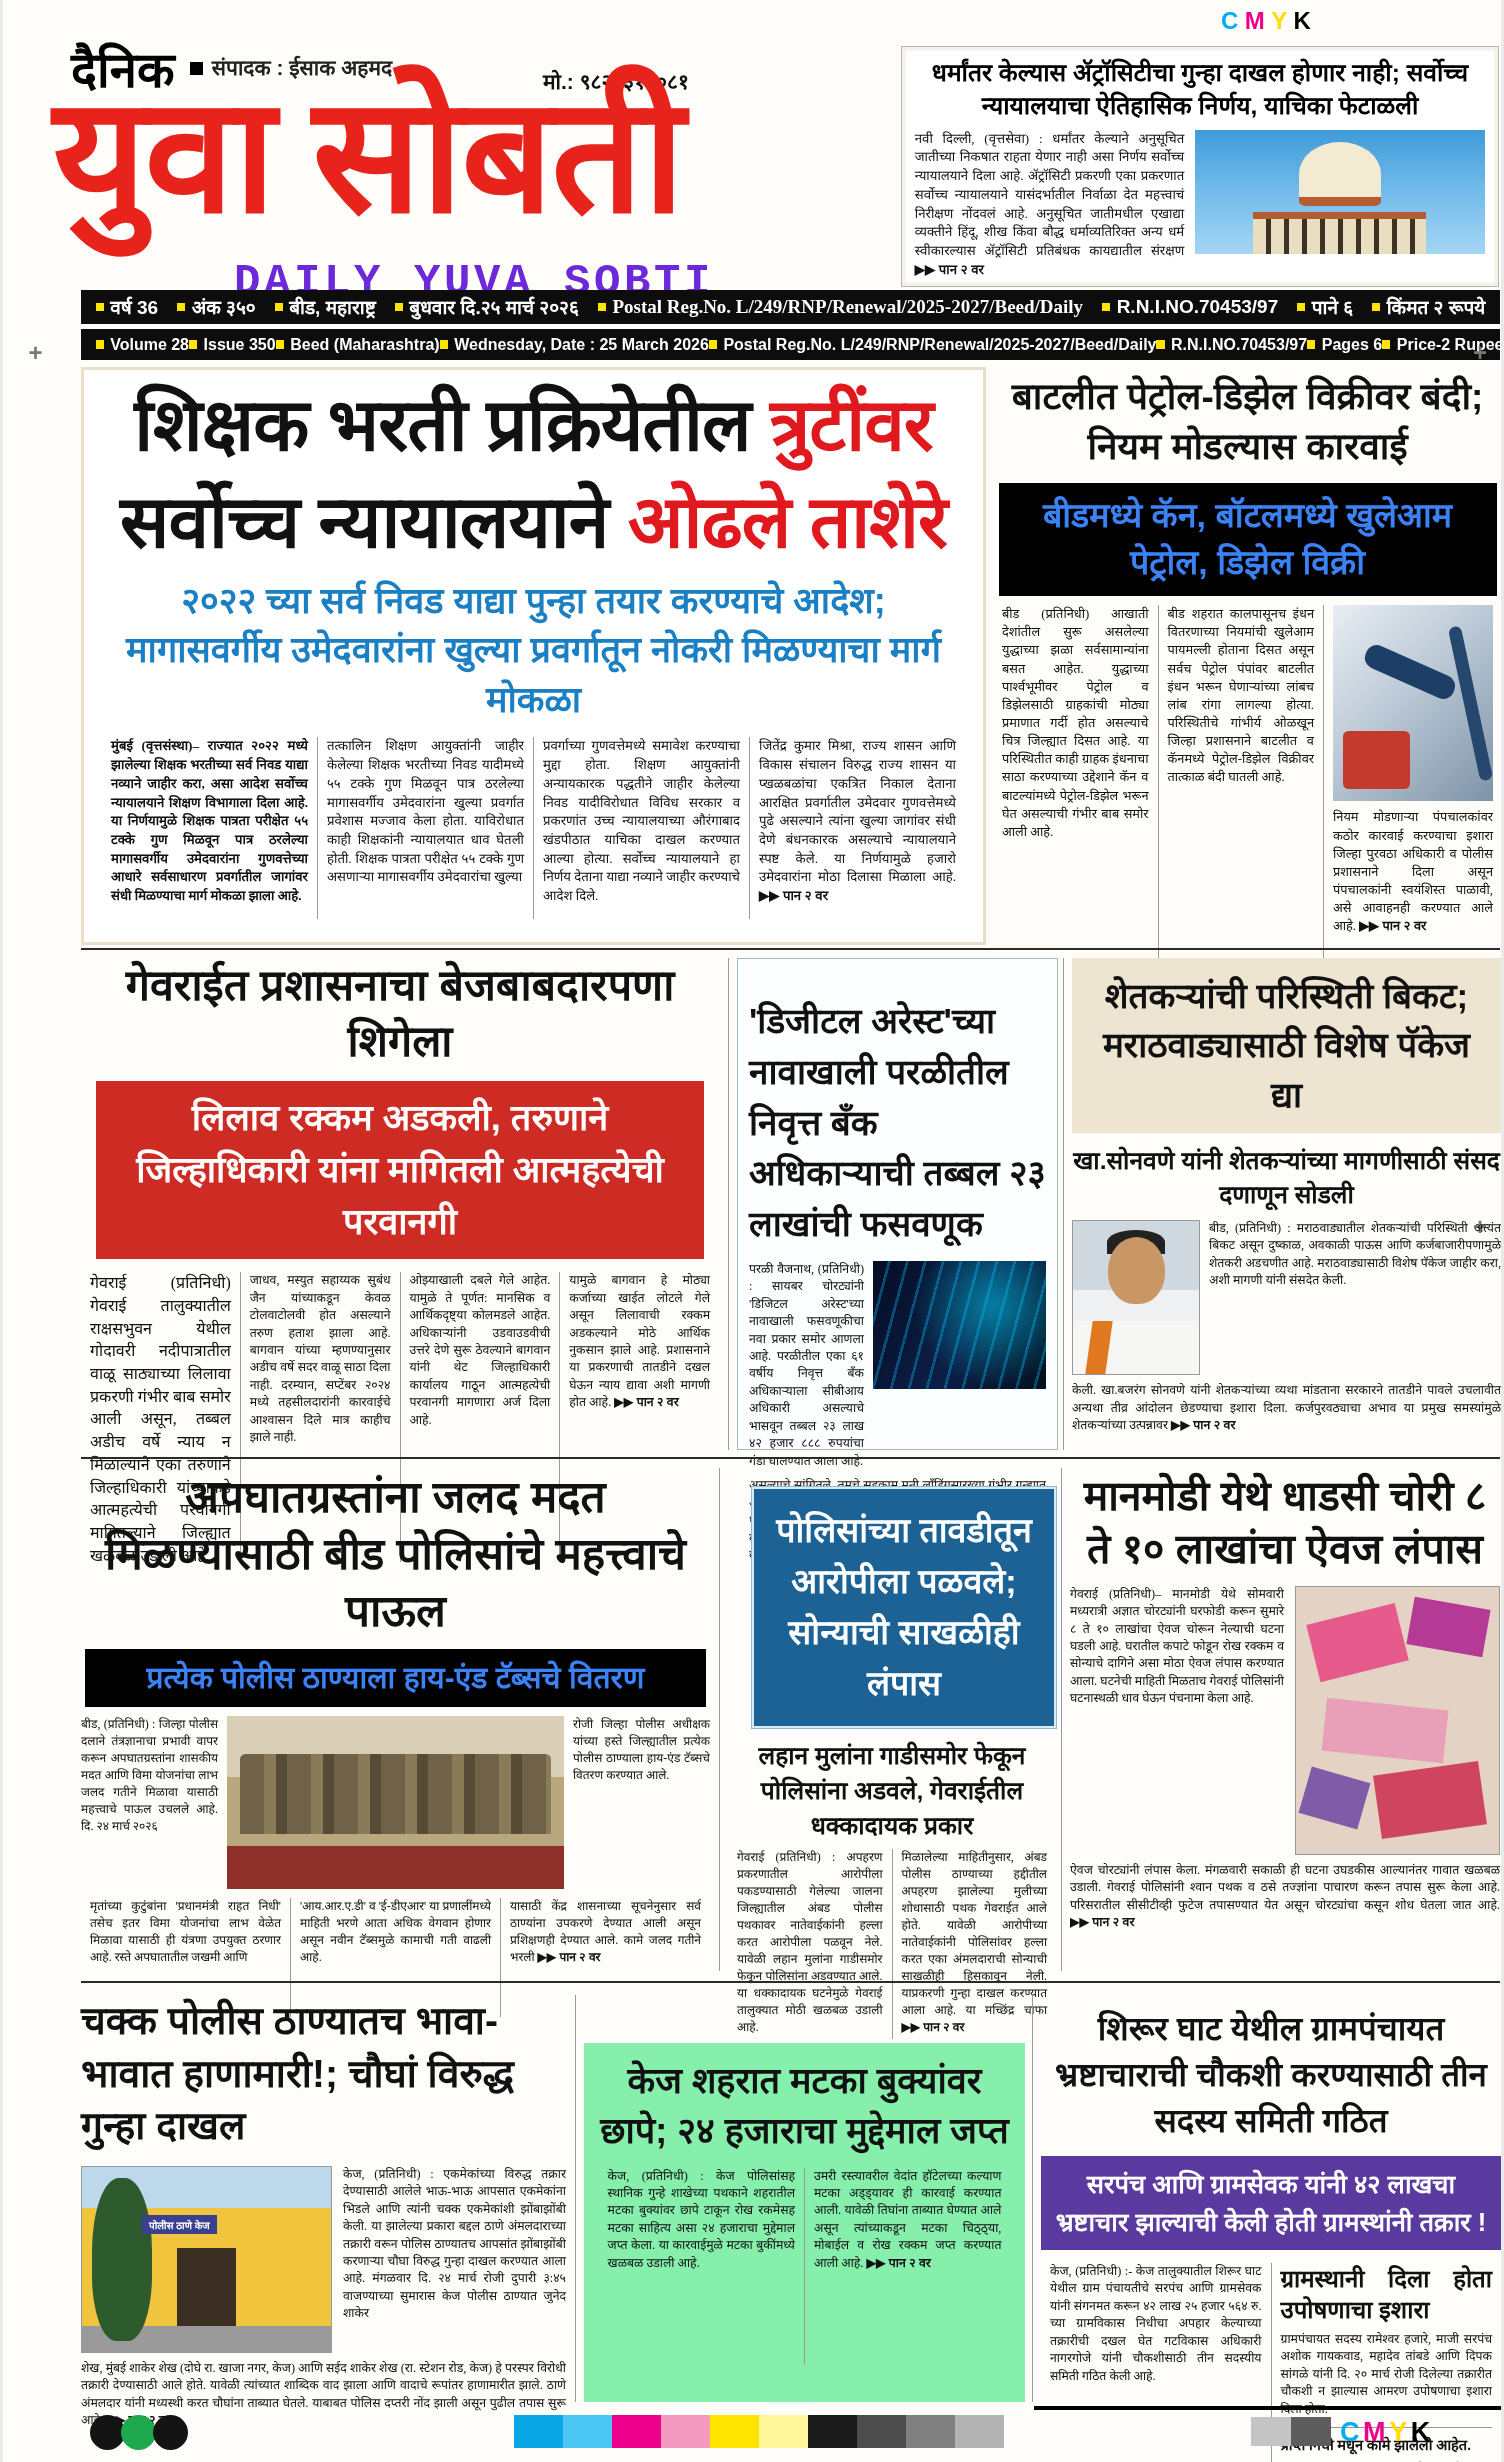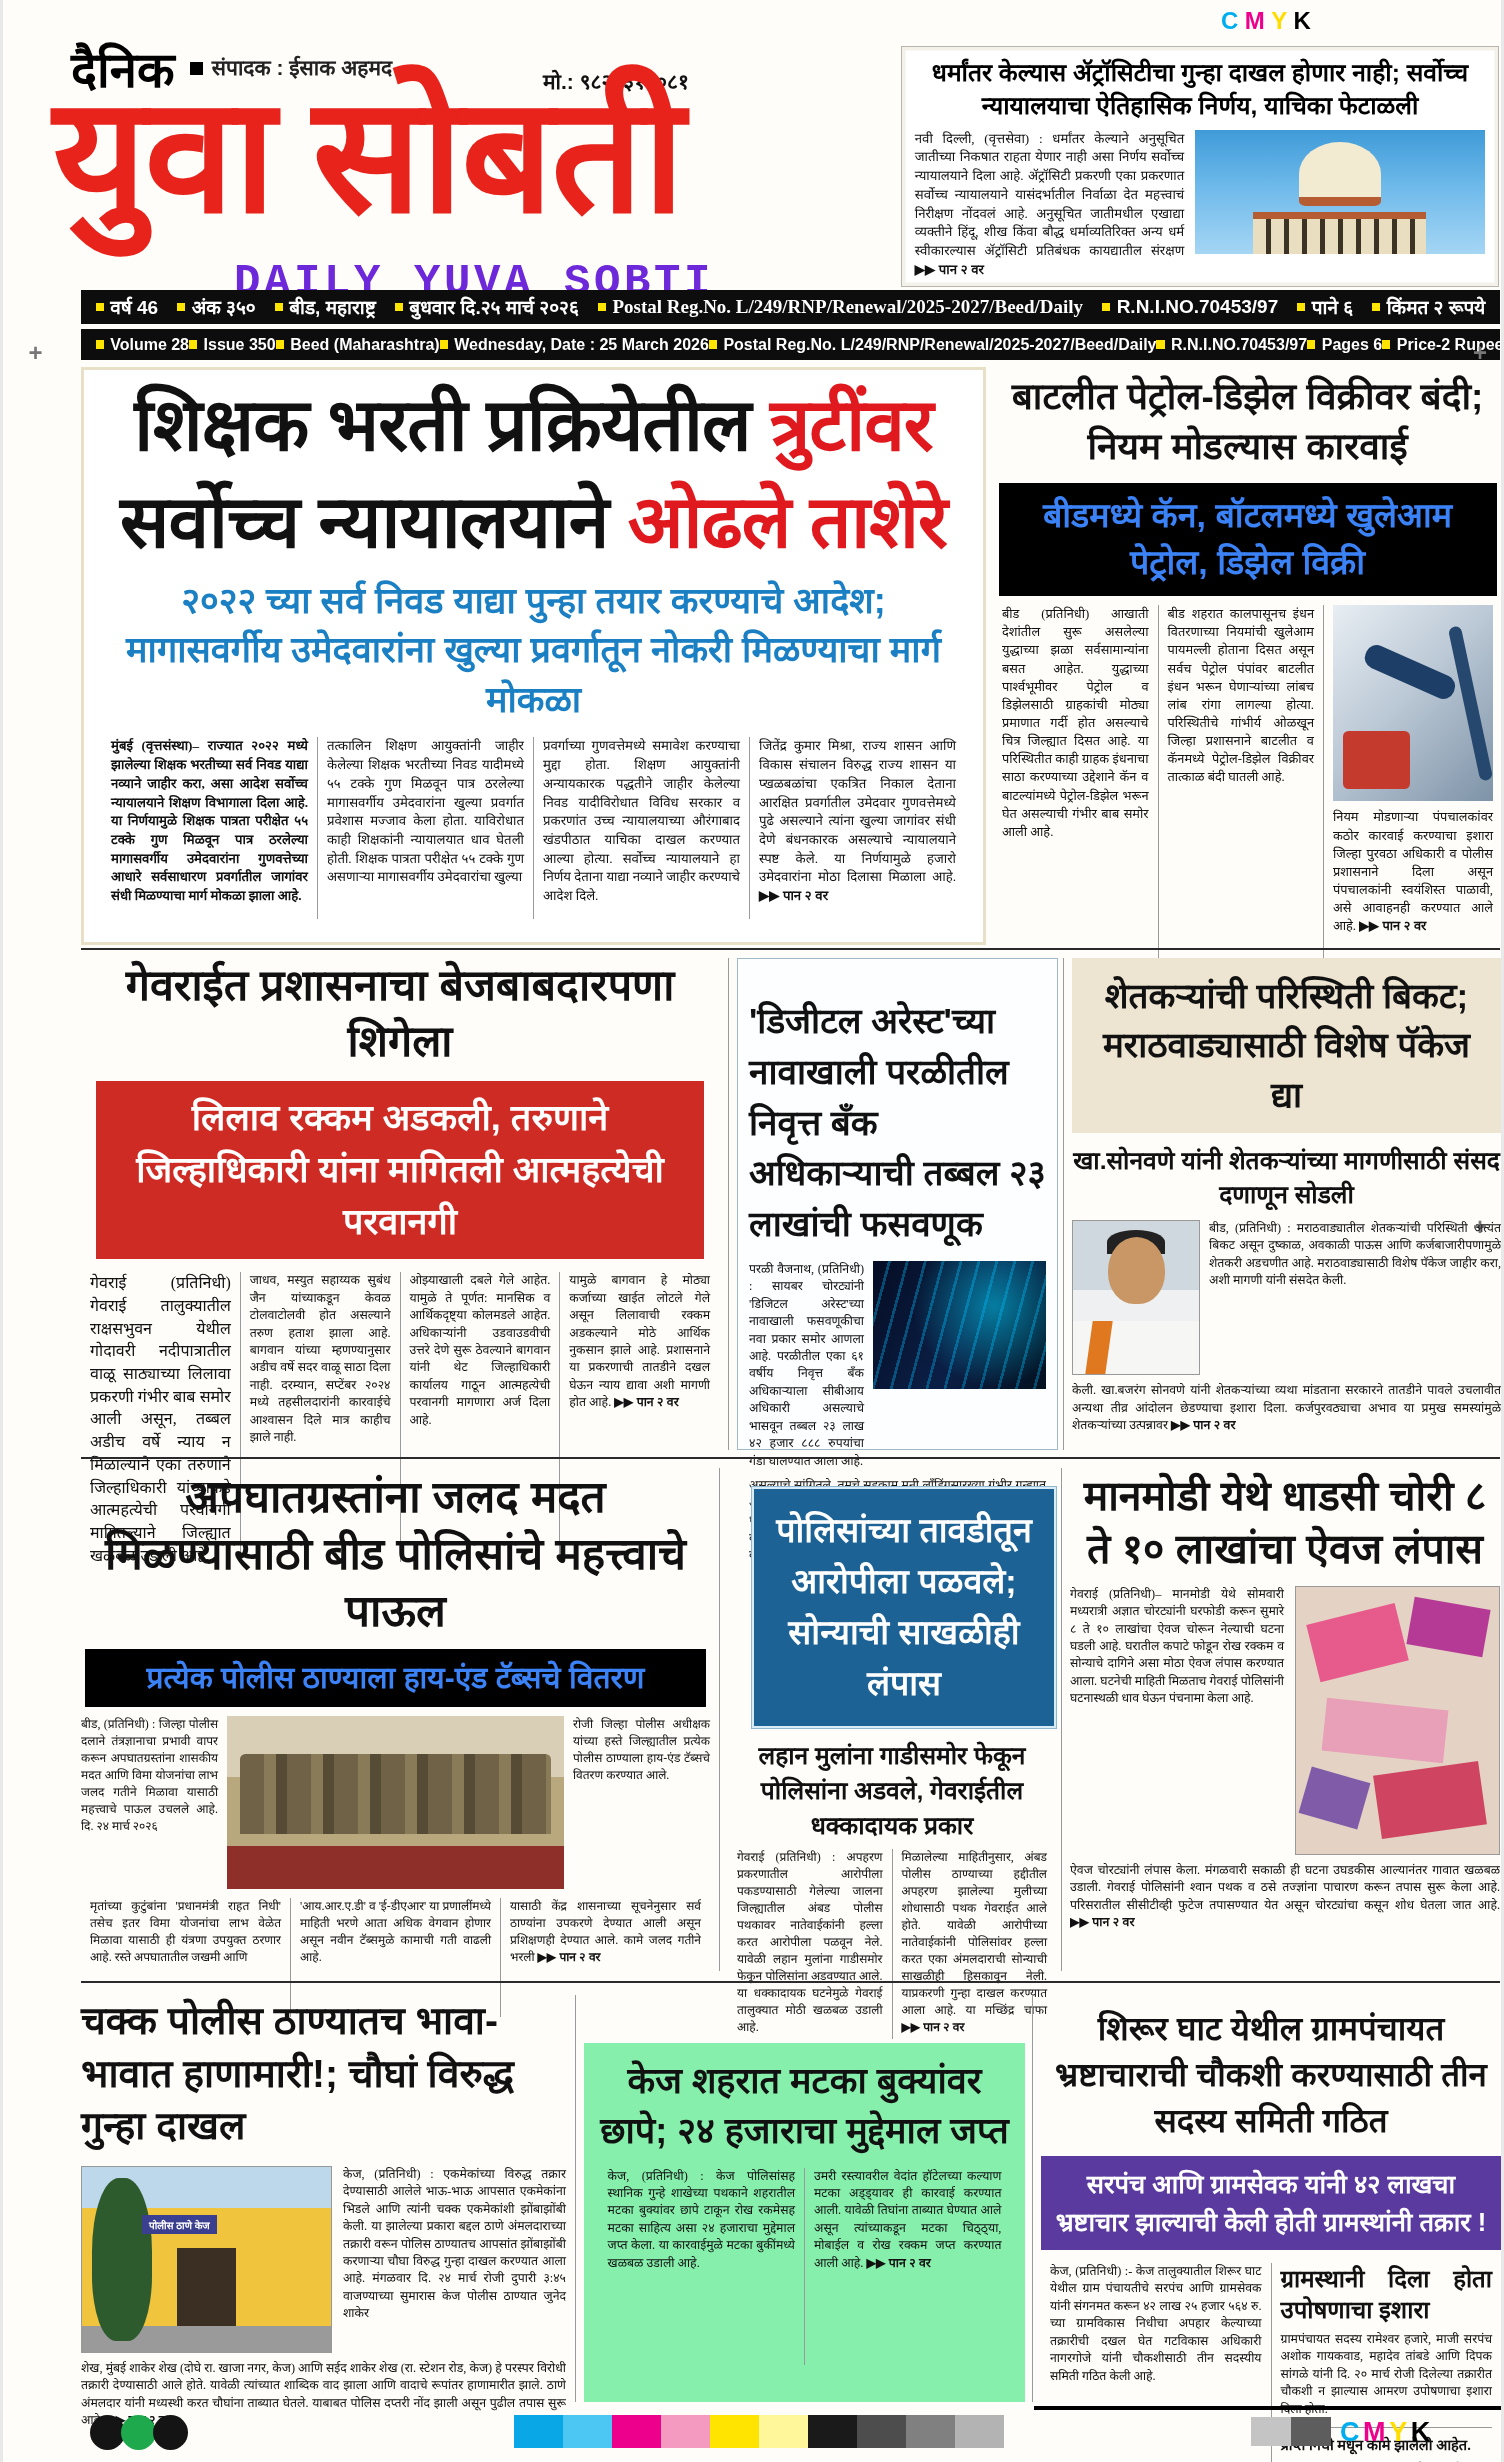--- a/index.html
+++ b/index.html
@@ -143,21 +143,21 @@
       <div class="photo-court">
         <div class="dome"></div>
         <div class="bldg"></div>
       </div>
     </div>
   </div>
 
   <div class="abs bar bar1" style="left:78px; top:290px; width:1419px; height:34px;">
     <span class="bar-item">
         <i class="sq"></i>
-        <b>वर्ष 46</b>
+        <b>वर्ष 36</b>
       </span>
     <span class="bar-item">
         <i class="sq"></i>
         <b>अंक ३५०</b>
       </span>
     <span class="bar-item">
         <i class="sq"></i>
         <b>बीड, महाराष्ट्र</b>
       </span>
     <span class="bar-item">

